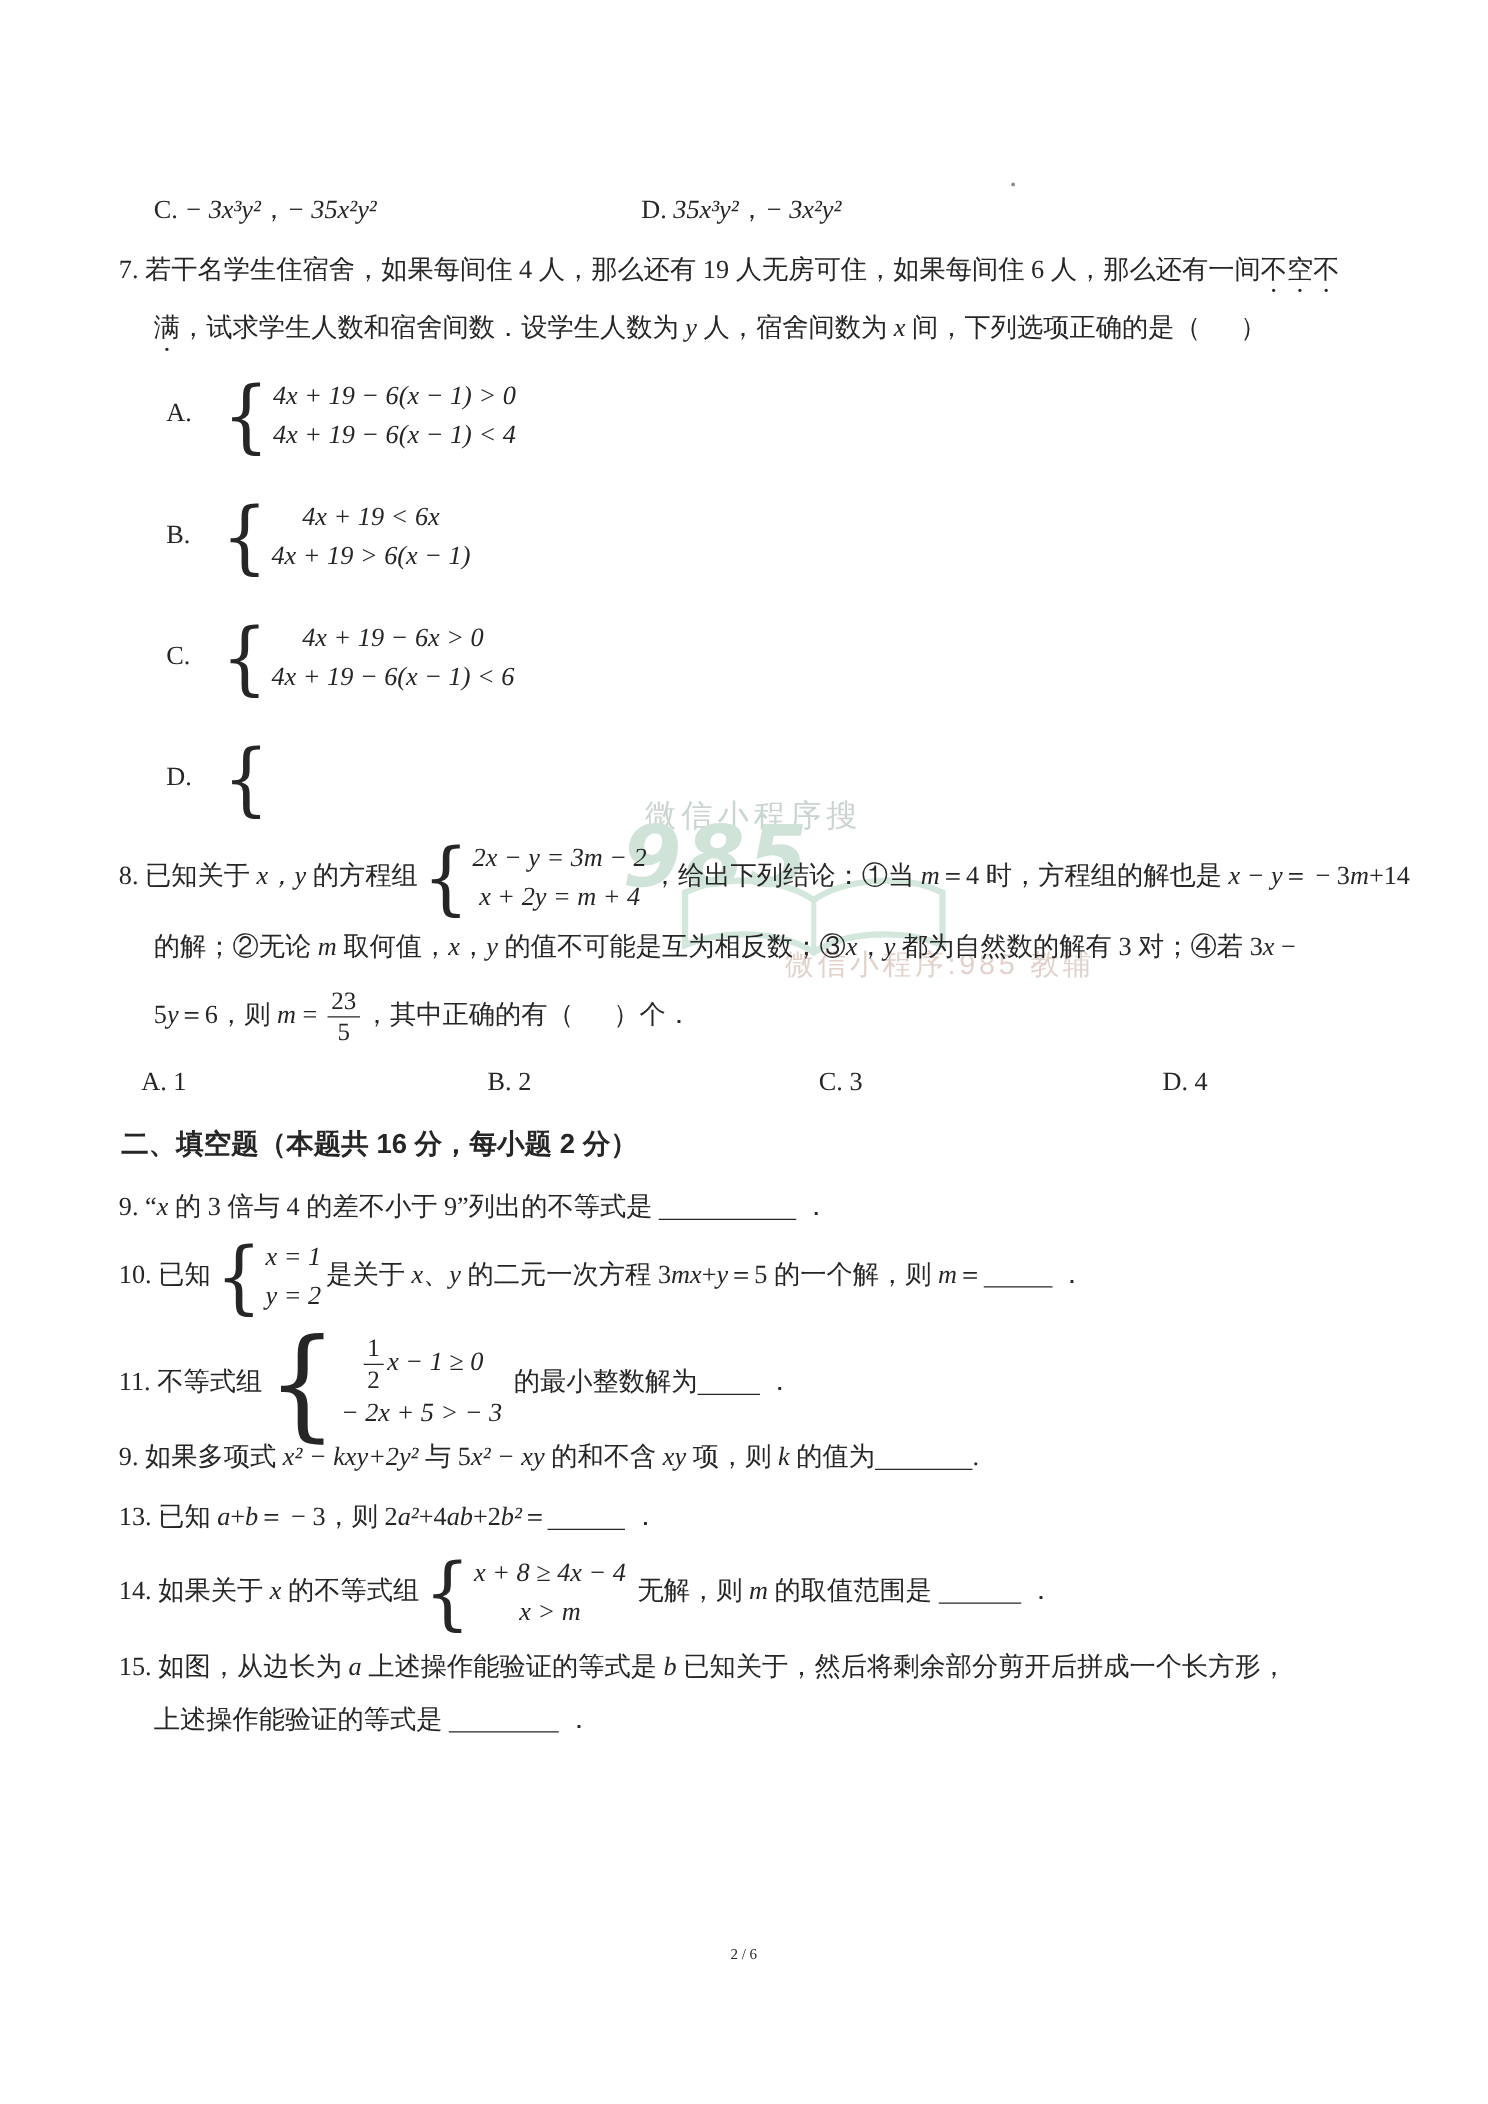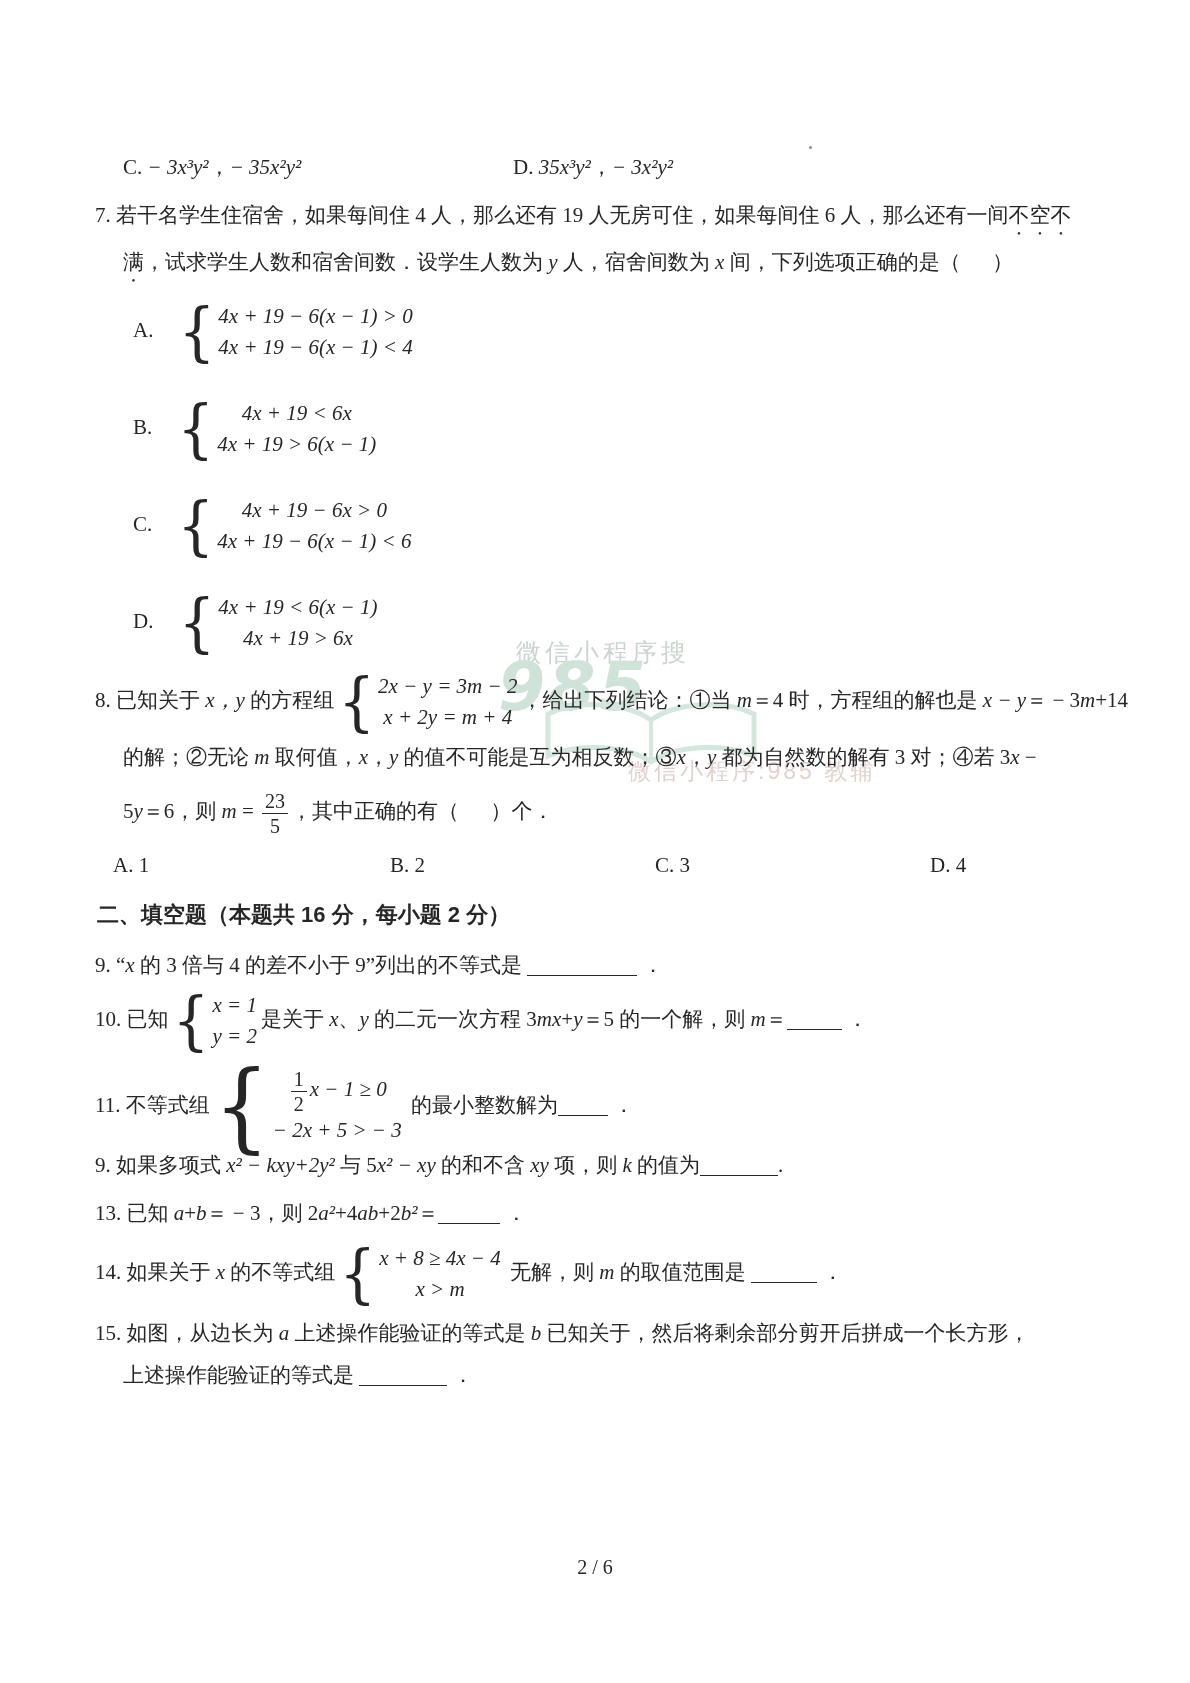--- a/index.html
+++ b/index.html
@@ -15,21 +15,21 @@
   .syscol{display:inline-flex;flex-direction:column;align-items:center;}
   .sysline{display:block;white-space:pre;line-height:31px;text-align:center;}
   .frac{display:inline-flex;flex-direction:column;align-items:center;vertical-align:middle;
         line-height:22px;font-size:20px;margin:0 3px;font-style:italic;}
   .frac .num{border-bottom:1.6px solid #262626;padding:0 3px 1px;font-style:normal;}
   .frac .den{padding-top:1px;font-style:normal;}
   .blank{display:inline-block;height:16px;border-bottom:1.6px solid #262626;vertical-align:-4px;}
   .emdot{-webkit-text-emphasis:filled dot #262626;-webkit-text-emphasis-position:under right;
          text-emphasis:filled dot #262626;text-emphasis-position:under right;}
   .section-line{font-family:"Liberation Sans","DejaVu Sans",sans-serif;font-weight:700;font-size:22px;}
-  .footer{position:absolute;left:0;right:0;top:1556px;text-align:center;font-size:20px;z-index:2;}
+  .footer{position:absolute;left:0;right:0;top:1556px;text-align:center;font-size:12px;z-index:2;}
   .speck{position:absolute;left:809px;top:146px;width:3px;height:3px;background:#8a8a8a;border-radius:50%;z-index:2;}
   
   .wm1{position:absolute;left:516px;top:636px;font-size:25px;letter-spacing:4px;
        font-family:"Liberation Sans","DejaVu Sans",sans-serif;z-index:1;}
   .wm985{position:absolute;left:498px;top:650px;font-size:68px;line-height:74px;font-weight:700;font-style:italic;
          letter-spacing:3px;font-family:"DejaVu Sans",sans-serif;z-index:1;}
   .wmbook{position:absolute;left:536px;top:700px;z-index:1;}
   .wm2{position:absolute;left:628px;top:756px;font-size:23px;letter-spacing:3px;
        font-family:"Liberation Sans","DejaVu Sans",sans-serif;z-index:1;}
 </style>
@@ -48,21 +48,21 @@
   <div class="speck"></div>
 
   <div class="line" style="left:123px;top:152px"><span class="c">C. </span><span class="m">− 3x³y²</span><span class="c">，</span><span class="m">− 35x²y²</span></div>
   <div class="line" style="left:513px;top:152px"><span class="c">D. </span><span class="m">35x³y²</span><span class="c">，</span><span class="m">− 3x²y²</span></div>
 
   <div class="line" style="left:95px;top:200px"><span class="c">7. 若干名学生住宿舍，如果每间住 4 人，那么还有 19 人无房可住，如果每间住 6 人，那么还有一间</span><span class="c emdot">不空不</span></div>
   <div class="line" style="left:123px;top:247px"><span class="c emdot">满</span><span class="c">，试求学生人数和宿舍间数．设学生人数为 </span><span class="m">y</span><span class="c"> 人，宿舍间数为 </span><span class="m">x</span><span class="c"> 间，下列选项正确的是（      ）</span></div>
   <div class="line" style="left:133px;top:296px;line-height:68px"><span class="c">A.　</span><span class="sys"><span class="brace">{</span><span class="syscol"><span class="sysline"><span class="m">4x + 19 − 6(x − 1) &gt; 0</span></span><span class="sysline"><span class="m">4x + 19 − 6(x − 1) &lt; 4</span></span></span></span></div>
   <div class="line" style="left:133px;top:393px;line-height:68px"><span class="c">B.　</span><span class="sys"><span class="brace">{</span><span class="syscol"><span class="sysline"><span class="m">4x + 19 &lt; 6x</span></span><span class="sysline"><span class="m">4x + 19 &gt; 6(x − 1)</span></span></span></span></div>
   <div class="line" style="left:133px;top:490px;line-height:68px"><span class="c">C.　</span><span class="sys"><span class="brace">{</span><span class="syscol"><span class="sysline"><span class="m">4x + 19 − 6x &gt; 0</span></span><span class="sysline"><span class="m">4x + 19 − 6(x − 1) &lt; 6</span></span></span></span></div>
-  <div class="line" style="left:133px;top:587px;line-height:68px"><span class="c">D.　</span><span class="sys"><span class="brace">{</span><span class="syscol"><span class="sysline"><span class="m">4x + 19 &lt; 6(x − 1)</span></span><span class="sysline"><span class="m">4x + 19 &gt; 6x</span></span></span></span></div>
+  <div class="line" style="left:133px;top:587px;line-height:68px"><span class="c">D.　</span><span class="sys"><span class="brace">{</span></span></div>
 
   <div class="line" style="left:95px;top:664px;line-height:72px"><span class="c">8. 已知关于 </span><span class="m">x，y</span><span class="c"> 的方程组</span><span class="sys"><span class="brace">{</span><span class="syscol"><span class="sysline"><span class="m">2x − y = 3m − 2</span></span><span class="sysline"><span class="m">x + 2y = m + 4</span></span></span></span><span class="c">，给出下列结论：①当 </span><span class="m">m</span><span class="c">＝4 时，方程组的解也是 </span><span class="m">x − y</span><span class="c">＝ − 3</span><span class="m">m</span><span class="c">+14</span></div>
   <div class="line" style="left:123px;top:742px"><span class="c">的解；②无论 </span><span class="m">m</span><span class="c"> 取何值，</span><span class="m">x</span><span class="c">，</span><span class="m">y</span><span class="c"> 的值不可能是互为相反数；③</span><span class="m">x</span><span class="c">，</span><span class="m">y</span><span class="c"> 都为自然数的解有 3 对；④若 3</span><span class="m">x</span><span class="c"> −</span></div>
   <div class="line" style="left:123px;top:780px;line-height:62px"><span class="c">5</span><span class="m">y</span><span class="c">＝6，则 </span><span class="m">m</span><span class="c"> = </span><span class="frac"><span class="num">23</span><span class="den">5</span></span><span class="c">，其中正确的有（      ）个．</span></div>
   <div class="line" style="left:113px;top:850px">A. 1</div>
   <div class="line" style="left:390px;top:850px">B. 2</div>
   <div class="line" style="left:655px;top:850px">C. 3</div>
   <div class="line" style="left:930px;top:850px">D. 4</div>
 
   <div class="line section-line" style="left:97px;top:900px">二、填空题（本题共 16 分，每小题 2 分）</div>

